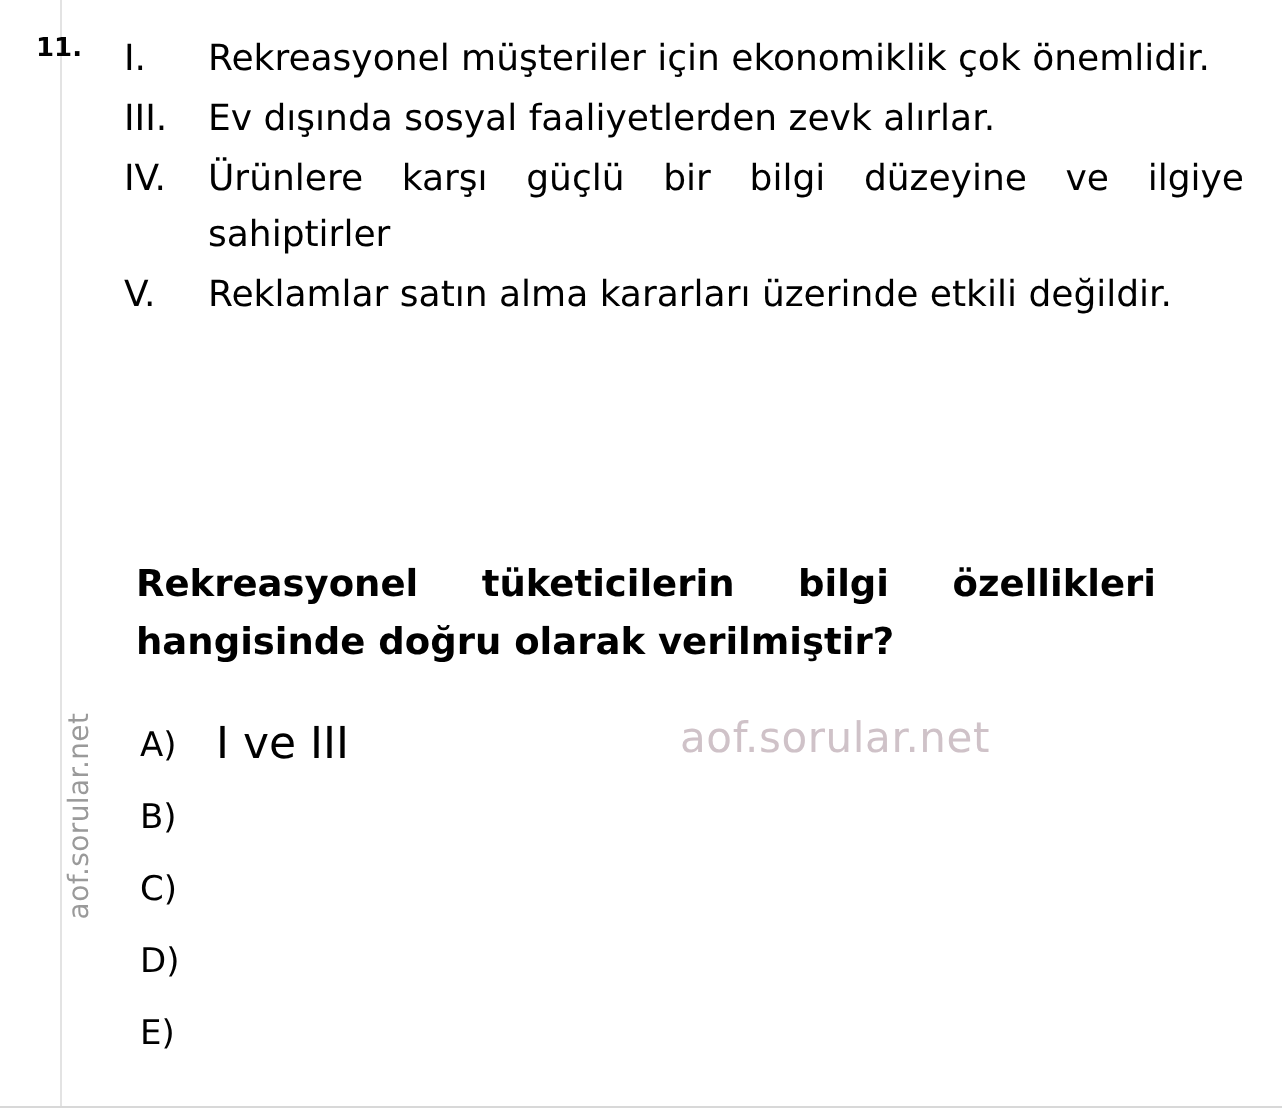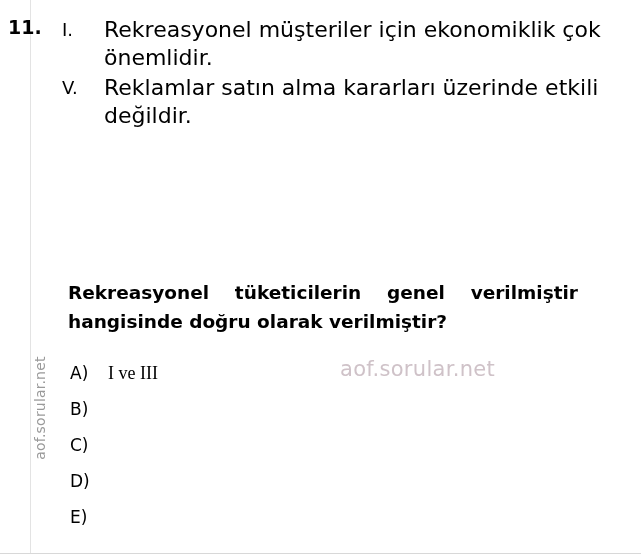--- a/index.html
+++ b/index.html
@@ -53,23 +53,23 @@
     left: 0;
     bottom: 0;
     width: 641px;
     height: 1px;
     background: #d8d8d8;
   }
 
   
   .qnum {
     position: absolute;
-    left: 8px;
+    left: 18px;
     top: 18px;
-    font-size: 19px;
+    font-size: 13px;
     font-weight: bold;
     line-height: 1;
   }
 
   
   .statements {
     position: absolute;
     left: 62px;
     top: 16px;
     width: 560px;
@@ -80,21 +80,21 @@
     margin-bottom: 2px;
   }
   .stmt-roman {
     width: 42px;
     flex: 0 0 42px;
     font-size: 18px;
     line-height: 28px;
   }
   .stmt-text {
     flex: 1 1 auto;
-    font-size: 22px;
+    font-size: 18px;
     line-height: 28px;
   }
   .stmt-text.justify {
     text-align: justify;
     text-align-last: left;
   }
 
   
   .prompt {
     position: absolute;
@@ -120,23 +120,22 @@
     align-items: flex-start;
     height: 36px;
   }
   .opt-letter {
     width: 38px;
     flex: 0 0 38px;
     font-size: 17px;
     line-height: 26px;
   }
   .opt-text {
-    font-size: 18px;
+    font-size: 22px;
     line-height: 26px;
-    font-family: Liberation Serif, serif;
   }
 
   
   .center-watermark {
     position: absolute;
     left: 340px;
     top: 357px;
     font-size: 21px;
     color: #cfc2c8;
     letter-spacing: 0.3px;
@@ -154,26 +153,34 @@
   </div>
 
   <div class="qnum">11.</div>
 
   <div class="statements">
     <div class="stmt-row">
       <div class="stmt-roman">I.</div>
       <div class="stmt-text">Rekreasyonel müşteriler için ekonomiklik çok önemlidir.</div>
     </div>
     <div class="stmt-row">
+      <div class="stmt-roman">III.</div>
+      <div class="stmt-text">Ev dışında sosyal faaliyetlerden zevk alırlar.</div>
+    </div>
+    <div class="stmt-row">
+      <div class="stmt-roman">IV.</div>
+      <div class="stmt-text justify">Ürünlere karşı güçlü bir bilgi düzeyine ve ilgiye sahiptirler</div>
+    </div>
+    <div class="stmt-row">
       <div class="stmt-roman">V.</div>
       <div class="stmt-text">Reklamlar satın alma kararları üzerinde etkili değildir.</div>
     </div>
   </div>
 
-  <div class="prompt">Rekreasyonel tüketicilerin genel verilmiştir hangisinde doğru olarak verilmiştir?</div>
+  <div class="prompt">Rekreasyonel tüketicilerin bilgi özellikleri hangisinde doğru olarak verilmiştir?</div>
 
   <div class="options">
     <div class="opt-row">
       <div class="opt-letter">A)</div>
       <div class="opt-text">I ve III</div>
     </div>
     <div class="opt-row">
       <div class="opt-letter">B)</div>
     </div>
     <div class="opt-row">

